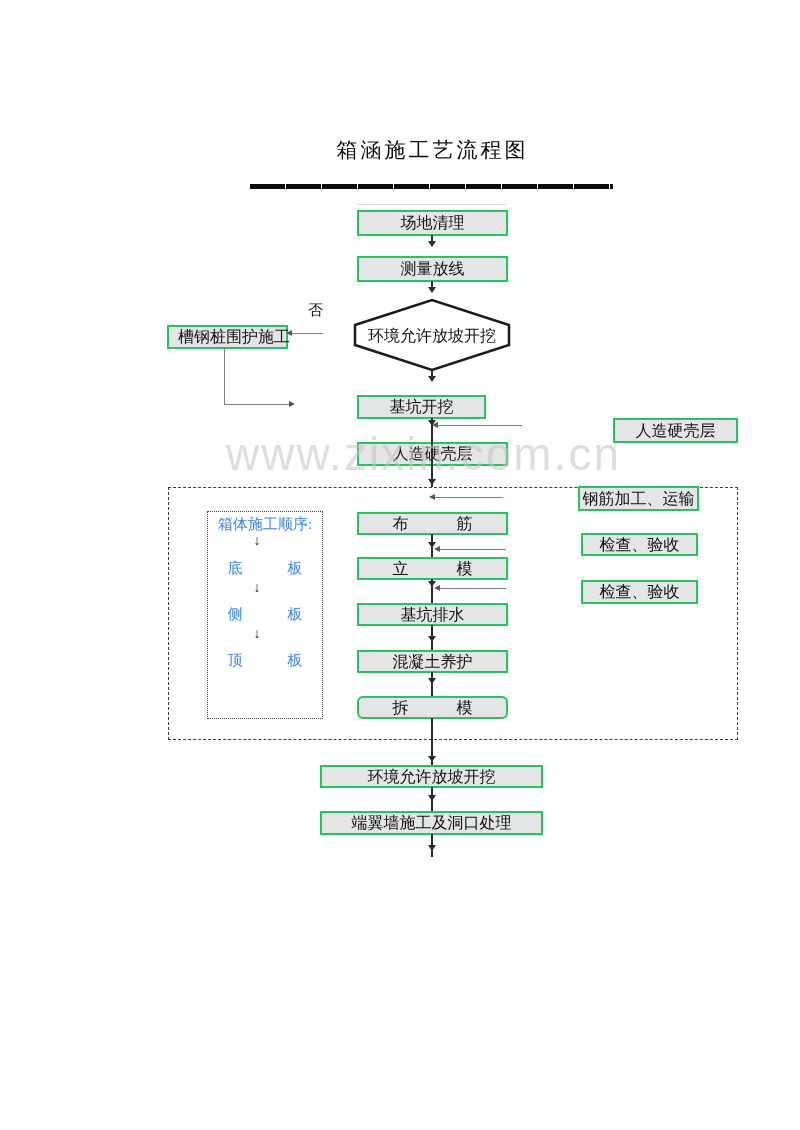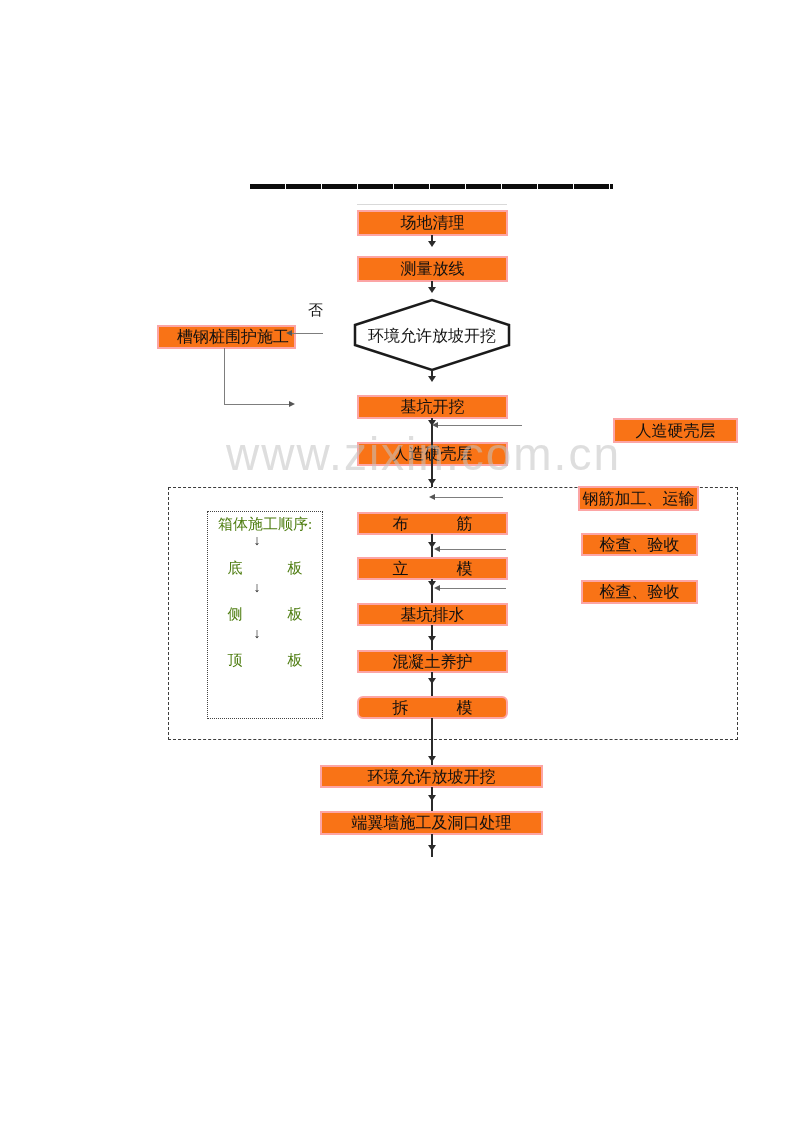--- a/index.html
+++ b/index.html
@@ -3,28 +3,28 @@
 <meta charset="utf-8">
 <style>
   html,body{margin:0;padding:0;background:#ffffff;}
   #page{position:relative;width:800px;height:1130px;background:#ffffff;overflow:hidden;
         font-family:"Liberation Serif","DejaVu Serif",serif;color:#111;}
   .title{position:absolute;left:250px;top:136px;width:365px;text-align:center;
          font-size:21px;letter-spacing:3px;color:#0d0d0d;}
   .divider{position:absolute;left:250px;top:184px;width:363px;height:5px;
            background:repeating-linear-gradient(90deg,#0c0c0c 0px,#0c0c0c 35px,#ffffff 35px,#ffffff 36px);}
   .faintline{position:absolute;left:357px;top:204px;width:150px;height:1px;background:#d9d9d9;}
-  .box{position:absolute;box-sizing:border-box;border:2px solid #fca5a5;background:#f97316;
+  .box{position:absolute;box-sizing:border-box;border:2px solid #22c55e;background:#e5e5e5;
        display:flex;align-items:center;justify-content:center;font-size:16px;color:#101010;
        z-index:2;white-space:pre;line-height:1;}
   .dashedzone{position:absolute;left:168px;top:487px;width:570px;height:253px;
               border:1px dashed #3c3c3c;box-sizing:border-box;z-index:1;}
   .dottedpanel{position:absolute;left:207px;top:511px;width:116px;height:208px;
                border:1px dotted #444;box-sizing:border-box;z-index:1;}
-  .seqtext{position:absolute;font-size:15px;color:#4d7c0f;text-align:center;white-space:pre;z-index:2;line-height:1;}
+  .seqtext{position:absolute;font-size:15px;color:#3b82f6;text-align:center;white-space:pre;z-index:2;line-height:1;}
   .seqarrow{position:absolute;left:249px;width:16px;text-align:center;font-size:14px;color:#222;z-index:2;line-height:1;}
   .vline{position:absolute;width:2px;background:#2b2b2b;z-index:3;}
   .hthin{position:absolute;height:1px;background:#7d7d7d;z-index:3;}
   .arr-down{position:absolute;width:0;height:0;border-left:4px solid transparent;
             border-right:4px solid transparent;border-top:6px solid #2b2b2b;z-index:4;}
   .arr-left{position:absolute;width:0;height:0;border-top:3px solid transparent;
             border-bottom:3px solid transparent;border-right:6px solid #555;z-index:4;}
   .arr-right{position:absolute;width:0;height:0;border-top:3px solid transparent;
              border-bottom:3px solid transparent;border-left:6px solid #555;z-index:4;}
   .hexwrap{position:absolute;left:352px;top:297px;width:160px;height:76px;z-index:2;}
@@ -33,20 +33,21 @@
   .nolabel{position:absolute;left:308px;top:303px;font-size:15px;color:#101010;z-index:3;line-height:1;}
   .watermark{position:absolute;left:226px;top:427px;font-size:46px;letter-spacing:2px;
              color:#c4c4c4;opacity:0.55;z-index:10;font-family:"Liberation Sans","DejaVu Sans",sans-serif;
              pointer-events:none;}
 </style>
 </head>
 <body>
 
 <div id="page">
 
+  <div class="title">箱涵施工艺流程图</div>
   <div class="divider"></div>
   <div class="faintline"></div>
 
   <div class="dashedzone"></div>
   <div class="dottedpanel"></div>
   <div class="seqtext" style="left:209px;top:517px;width:112px;">箱体施工顺序:</div>
   <div class="seqarrow" style="top:534px;">↓</div>
   <div class="seqtext" style="left:207px;top:561px;width:116px;">底　　　板</div>
   <div class="seqarrow" style="top:581px;">↓</div>
   <div class="seqtext" style="left:207px;top:607px;width:116px;">侧　　　板</div>
@@ -57,22 +58,22 @@
   <div class="box" style="left:357px;top:256px;width:151px;height:26px;">测量放线</div>
 
   <div class="hexwrap">
     <svg width="160" height="76" viewBox="0 0 160 76">
       <polygon points="3,28 80,3 157,28 157,48 80,73 3,48" fill="#ffffff" stroke="#1b1b1b" stroke-width="2.5"></polygon>
     </svg>
   </div>
   <div class="hextext">环境允许放坡开挖</div>
   <div class="nolabel">否</div>
 
-  <div class="box" style="left:157px;top:325px;width:139px;height:24px;padding-left:13px;">槽钢桩围护施工</div>
-  <div class="box" style="left:357px;top:395px;width:151px;height:24px;">基坑开挖</div>
+  <div class="box" style="left:167px;top:325px;width:121px;height:24px;padding-left:13px;">槽钢桩围护施工</div>
+  <div class="box" style="left:357px;top:395px;width:129px;height:24px;">基坑开挖</div>
   <div class="box" style="left:613px;top:418px;width:125px;height:25px;">人造硬壳层</div>
   <div class="box" style="left:357px;top:442px;width:151px;height:24px;">人造硬壳层</div>
 
   <div class="box" style="left:578px;top:486px;width:121px;height:25px;">钢筋加工、运输</div>
   <div class="box" style="left:357px;top:512px;width:151px;height:23px;">布　　　筋</div>
   <div class="box" style="left:581px;top:533px;width:117px;height:23px;">检查、验收</div>
   <div class="box" style="left:357px;top:557px;width:151px;height:23px;">立　　　模</div>
   <div class="box" style="left:581px;top:580px;width:117px;height:24px;">检查、验收</div>
   <div class="box" style="left:357px;top:603px;width:151px;height:23px;">基坑排水</div>
   <div class="box" style="left:357px;top:650px;width:151px;height:23px;">混凝土养护</div>

